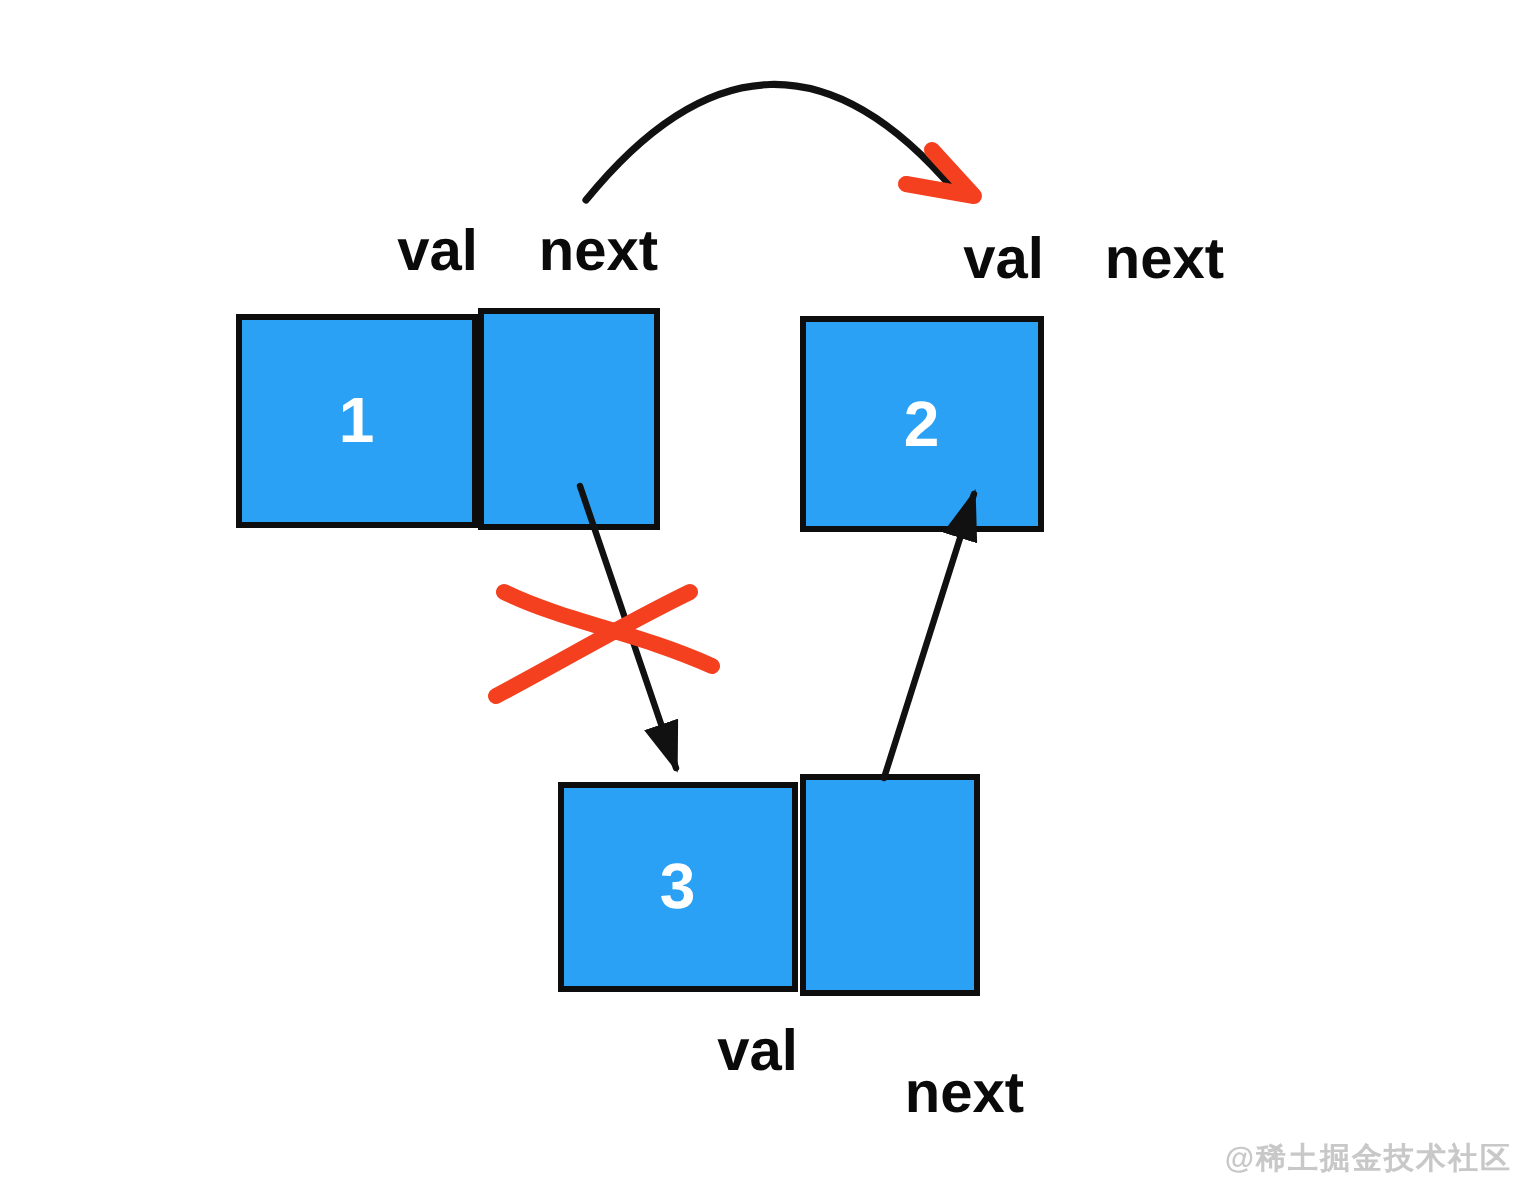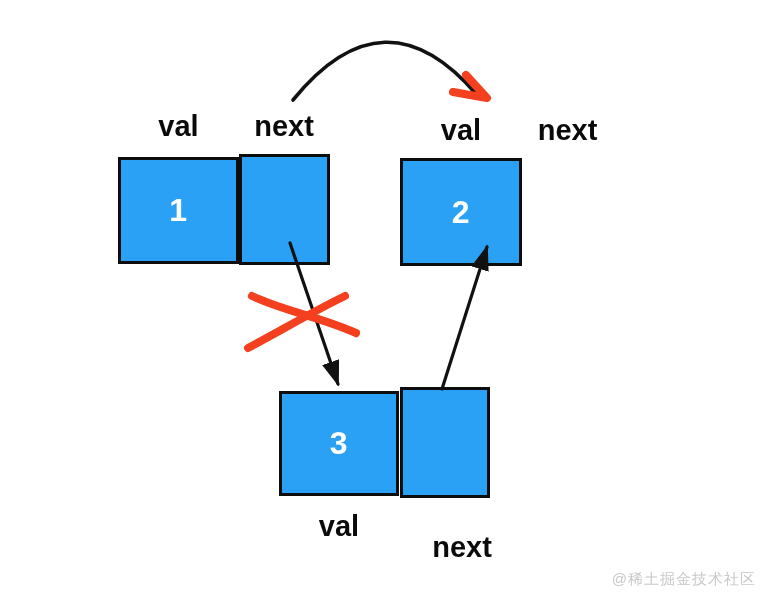--- a/index.html
+++ b/index.html
@@ -30,21 +30,21 @@
     display: flex;
     align-items: center;
     justify-content: center;
     color: #ffffff;
     font-size: 32px;
     font-weight: 600;
     letter-spacing: 0.5px;
   }
   .field-label {
     position: absolute;
-    text-align: center;
+    text-align: right;
     font-weight: 700;
     font-size: 29px;
     color: #0a0a0a;
     line-height: 1;
   }
   svg.overlay {
     position: absolute;
     left: 0;
     top: 0;
     width: 760px;
@@ -71,20 +71,21 @@
     stroke-linejoin: round;
   }
   #arrowhead path { fill: var(--arrow); }
   .watermark {
     position: absolute;
     right: 4px;
     top: 570px;
     font-size: 15px;
     color: var(--watermark);
     letter-spacing: 1px;
+    font-weight: bold;
   }
 </style>
 </head>
 <body>
 
 <div class="stage">
 
   <div class="field-label" style="left:118px; top:112px; width:121px">val</div>
   <div class="field-label" style="left:239px; top:112px; width:90px">next</div>
   <div class="cell" style="left:118px; top:157px; width:121px; height:107px">

